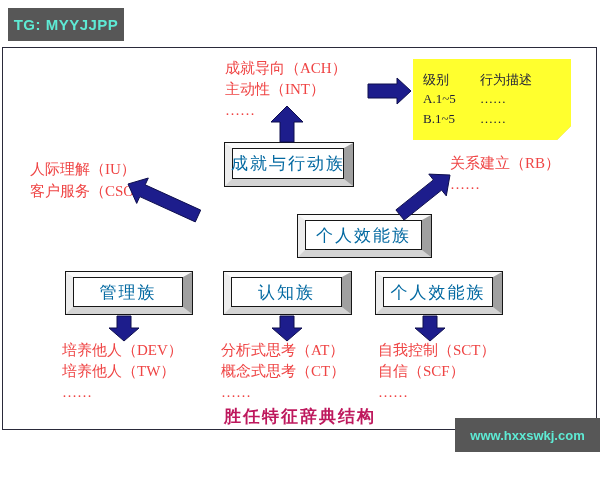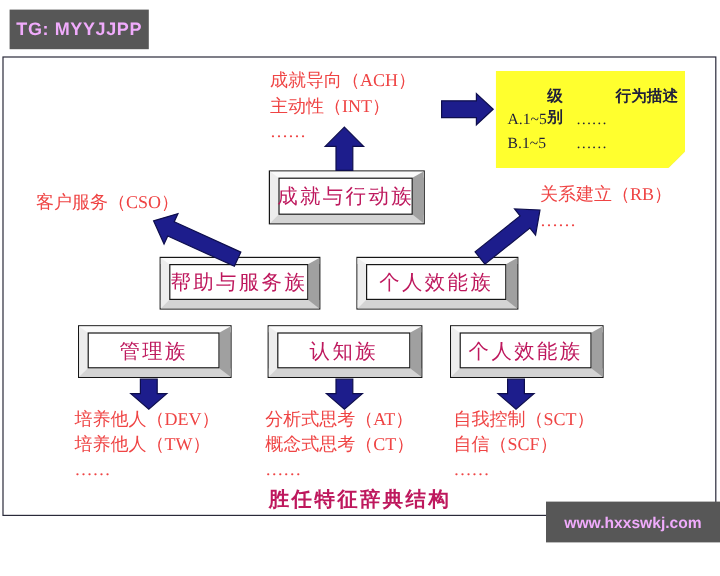--- a/index.html
+++ b/index.html
@@ -1,42 +1,42 @@
 <!DOCTYPE html>
 <html><head>
 <meta charset="utf-8">
 <style>
   html,body{margin:0;padding:0;background:#fff;}
   .stage{position:relative;width:600px;height:480px;background:#fff;overflow:hidden;
          font-family:"Liberation Serif","DejaVu Serif",serif;}
-  .badge{position:absolute;background:#575757;color:#f0abfc;
+  .badge{position:absolute;background:#575757;color:#5eead4;
          font-family:"Liberation Sans","DejaVu Sans",sans-serif;
          font-weight:bold;display:flex;align-items:center;justify-content:center;}
   .badge.tg{left:8px;top:8px;width:116px;height:33px;font-size:15px;letter-spacing:.5px;}
   .badge.site{left:455px;top:418px;width:145px;height:34px;font-size:13px;}
   .frame{position:absolute;left:2px;top:47px;width:595px;height:383px;
          border:1.5px solid #2a2a3a;background:#fff;box-sizing:border-box;}
   .tlist{position:absolute;font-size:15px;line-height:21px;color:#ef4444;white-space:nowrap;}
   .tlist.wide{line-height:22px;}
   .box3d{position:absolute;background:#fff;border:1px solid #161616;box-sizing:border-box;}
   .box3d .bevel{position:absolute;left:0;top:0;right:0;bottom:0;box-sizing:border-box;
                 border-style:solid;border-width:5px 9px 7px 7px;
                 border-color:#fafafa #a0a0a0 #d4d4d4 #ededed;}
   .box3d .label{position:absolute;left:7px;top:5px;right:9px;bottom:7px;
                 border:1px solid #161616;background:#fff;display:flex;align-items:center;
-                justify-content:center;font-size:17px;color:#be185d;letter-spacing:2px;
+                justify-content:center;font-size:17px;color:#0369a1;letter-spacing:2px;
                 white-space:nowrap;}
   .note{position:absolute;left:413px;top:59px;width:158px;height:81px;background:#ffff2e;
         clip-path:polygon(0 0,100% 0,100% calc(100% - 14px),calc(100% - 14px) 100%,0 100%);}
   .note-fold{position:absolute;right:0;bottom:0;width:14px;height:14px;
              background:#d9c300;clip-path:polygon(0 100%,100% 0,100% 100%);}
   .note-grid{position:absolute;left:10px;top:12px;display:grid;
              grid-template-columns:57px 90px;grid-auto-rows:20px;
              font-size:13px;color:#20203a;}
-  .note-grid .nh{font-weight:bold;margin-left:33px;}
+  .note-grid .nh{font-weight:normal;}
   .arrows{position:absolute;left:0;top:0;width:600px;height:480px;pointer-events:none;}
   .title{position:absolute;left:180px;top:405px;width:240px;text-align:center;
          font-size:17px;font-weight:bold;color:#be185d;letter-spacing:2px;}
 </style>
 </head>
 <body>
 
 <div class="stage">
 
   <div class="badge tg">TG: MYYJJPP</div>
@@ -55,37 +55,34 @@
       <span class="nh">行为描述</span>
       <span>A.1~5</span>
       <span>……</span>
       <span>B.1~5</span>
       <span>……</span>
     </div>
     <div class="note-fold"></div>
   </div>
 
   <div class="tlist wide" style="left:30px;top:158px">
+    <div>人际理解（IU）</div>
     <div>客户服务（CSO）</div>
   </div>
 
   <div class="tlist" style="left:450px;top:153px">
     <div>关系建立（RB）</div>
     <div>……</div>
   </div>
 
   <div class="box3d" style="left:224px;top:142px;width:130px;height:45px">
     <div class="bevel"></div>
     <div class="label">成就与行动族</div>
   </div>
 
-  <div class="box3d" style="left:133px;top:214px;width:134px;height:44px">
-    <div class="bevel"></div>
-    <div class="label">帮助与服务族</div>
-  </div>
 
   <div class="box3d" style="left:297px;top:214px;width:135px;height:44px">
     <div class="bevel"></div>
     <div class="label">个人效能族</div>
   </div>
 
   <div class="box3d" style="left:65px;top:271px;width:128px;height:44px">
     <div class="bevel"></div>
     <div class="label">管理族</div>
   </div>

